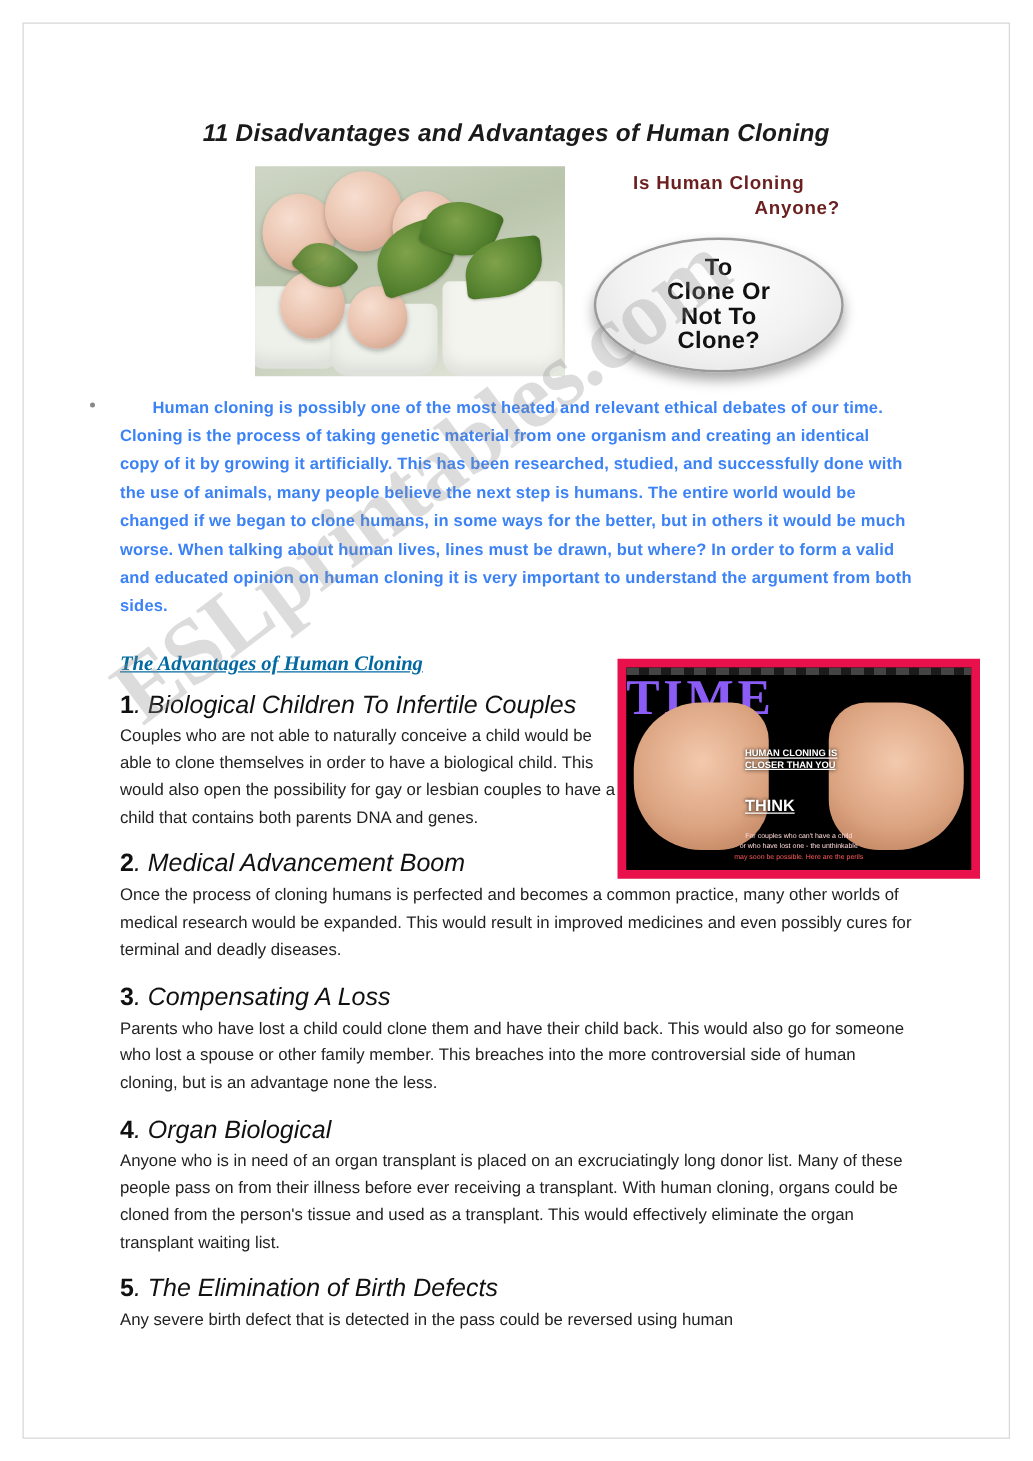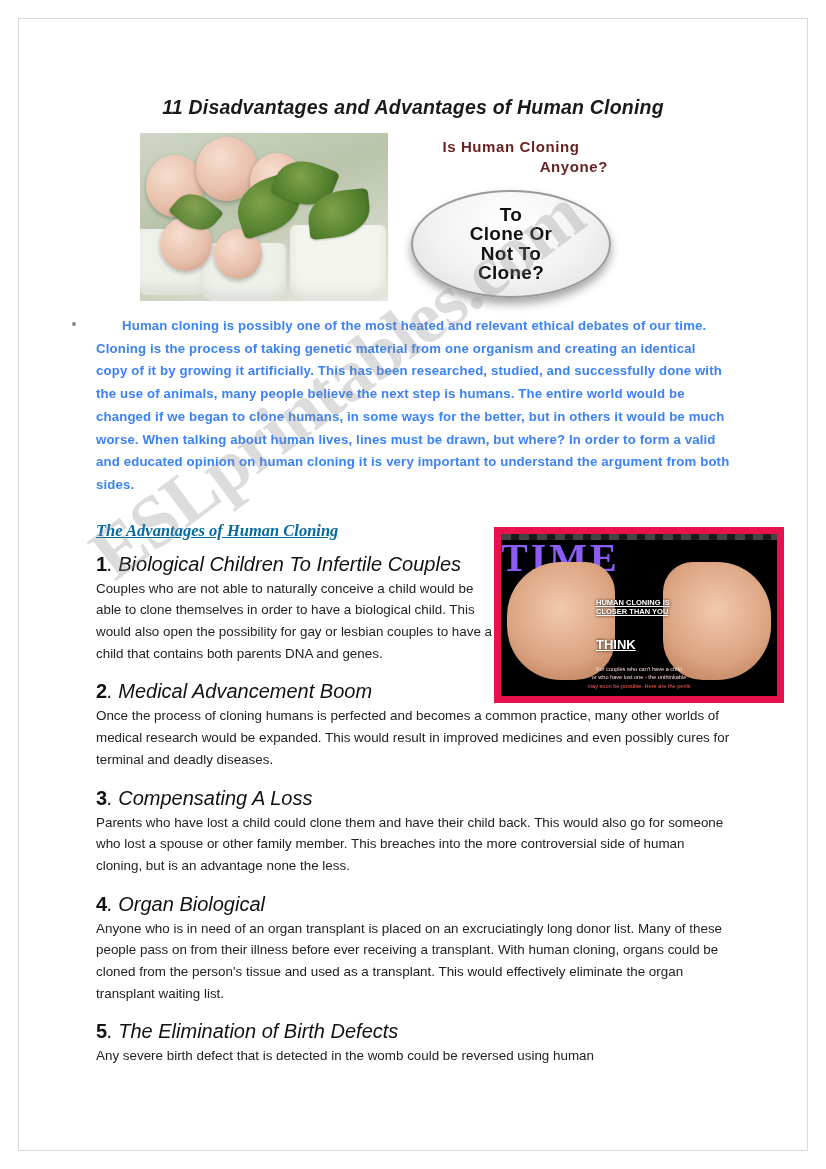--- a/index.html
+++ b/index.html
@@ -44,21 +44,21 @@
     color: #1a1a1a;
     margin: 0 0 14px 0;
     text-align: center;
     letter-spacing: 0.2px;
   }
 
   
   .top-images {
     display: flex;
     align-items: flex-start;
-    margin-left: 44px;
+    margin-left: 108px;
     margin-bottom: 10px;
   }
 
   .babies-photo {
     width: 248px;
     height: 168px;
     position: relative;
     overflow: hidden;
     background: linear-gradient(160deg,#cfd6c6 0%, #b9c4ab 40%, #e6e9df 100%);
     flex: none;
@@ -341,21 +341,21 @@
       <div class="item-body">Parents who have lost a child could clone them and have their child back. This would also go for someone who lost a spouse or other family member. This breaches into the more controversial side of human cloning, but is an advantage none the less.</div>
     </div>
 
     <div class="item">
       <div class="item-title"><b>4</b><span>. Organ Biological</span></div>
       <div class="item-body">Anyone who is in need of an organ transplant is placed on an excruciatingly long donor list. Many of these people pass on from their illness before ever receiving a transplant. With human cloning, organs could be cloned from the person's tissue and used as a transplant. This would effectively eliminate the organ transplant waiting list.</div>
     </div>
 
     <div class="item">
       <div class="item-title"><b>5</b><span>. The Elimination of Birth Defects</span></div>
-      <div class="item-body">Any severe birth defect that is detected in the womb could be reversed using human</div>
+      <div class="item-body">Any severe birth defect that is detected in the pass could be reversed using human</div>
     </div>
 
   </div>
 
   <div class="time-cover">
     <div class="time-inner">
       <div class="time-topstrip"></div>
       <div class="time-masthead">TIME</div>
       <div class="face left"></div>
       <div class="face right"></div>

